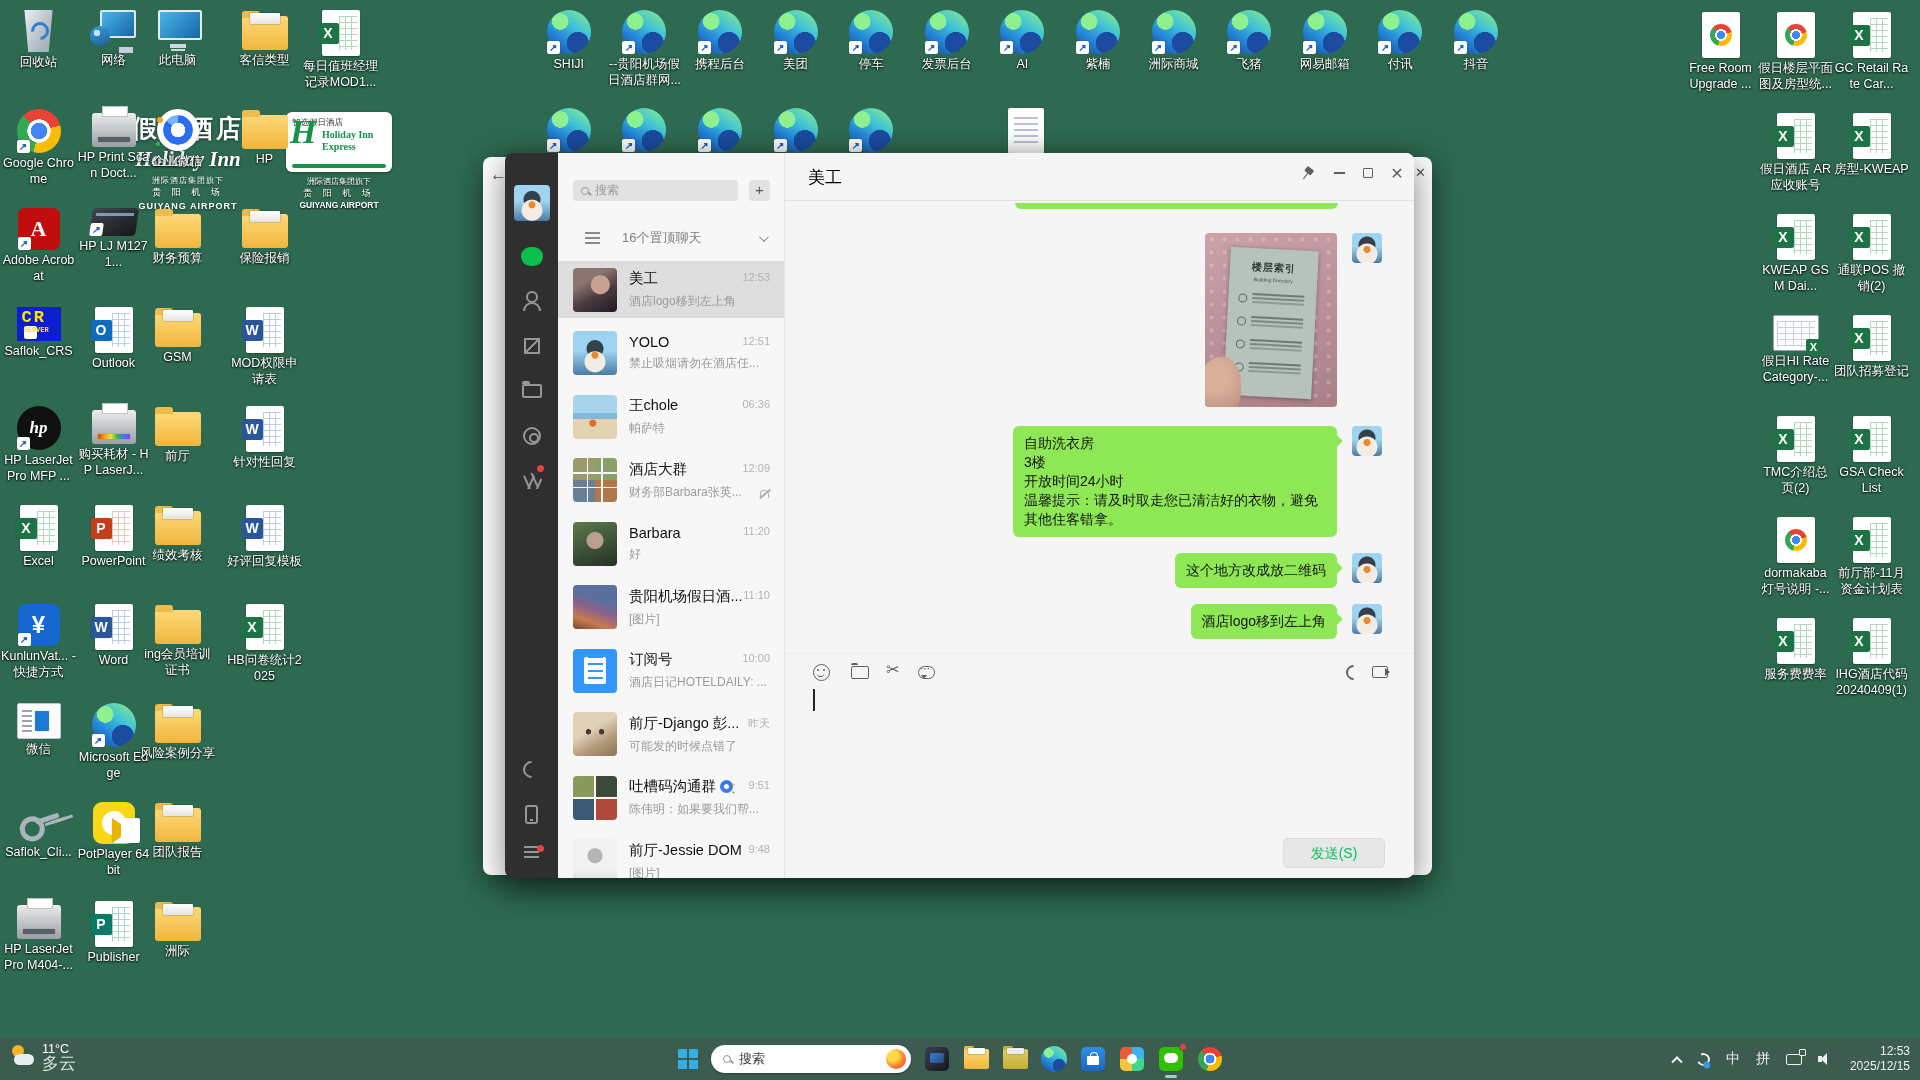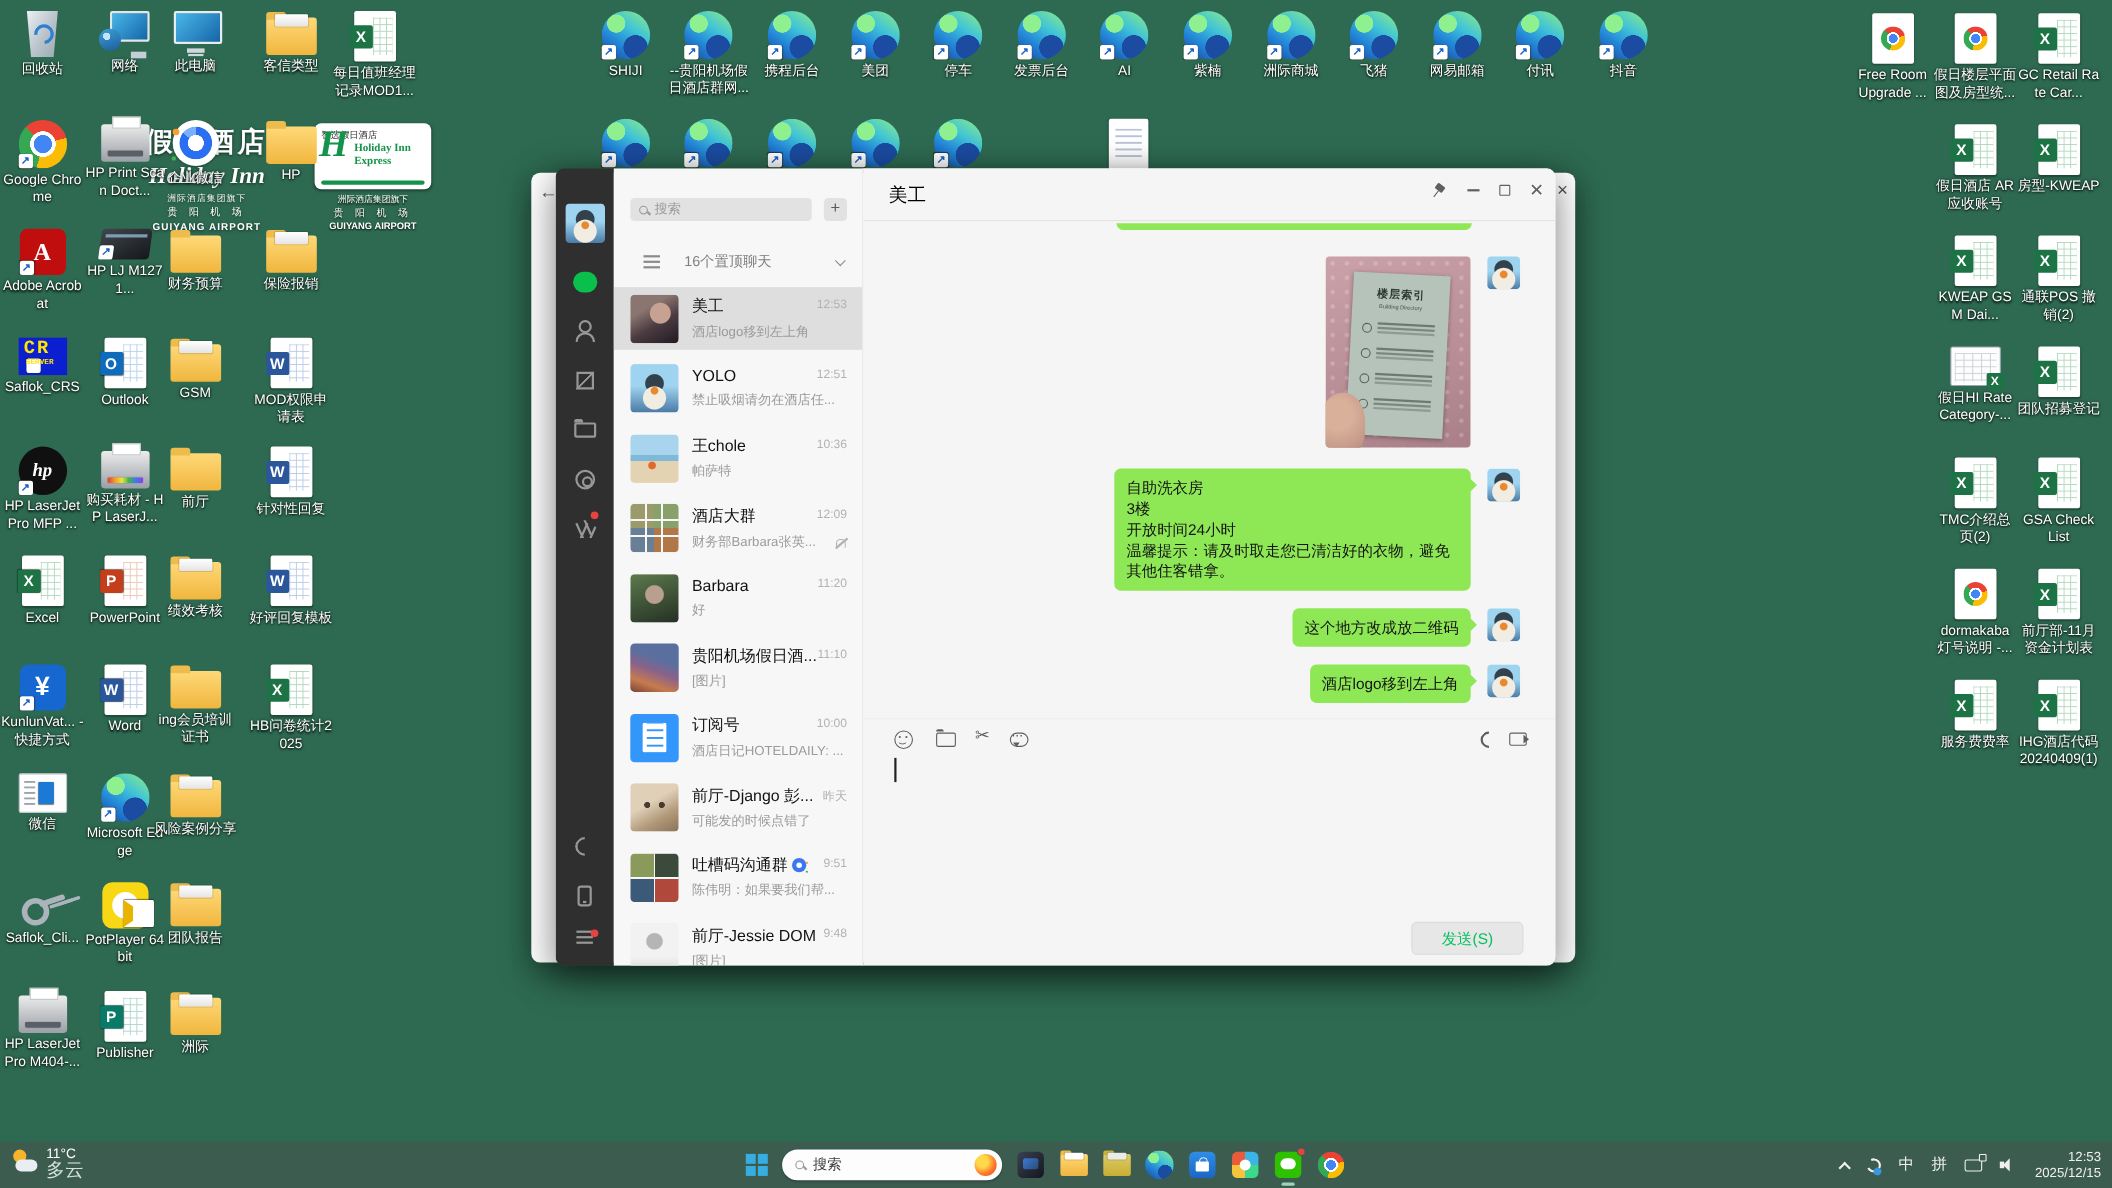--- a/index.html
+++ b/index.html
@@ -785,21 +785,21 @@
           </div>
 
           <div class="citem">
             <div class="cav av-beach"></div>
             <div class="cmeta">
               <div class="cname">
                 <span>王chole</span>
               </div>
               <div class="cprev">帕萨特</div>
             </div>
-            <div class="ctime">10:36</div>
+            <div class="ctime">06:36</div>
 
           </div>
 
           <div class="citem">
             <div class="cav av-grid9"></div>
             <div class="cmeta">
               <div class="cname">
                 <span>酒店大群</span>
               </div>
               <div class="cprev">财务部Barbara张英...</div>

